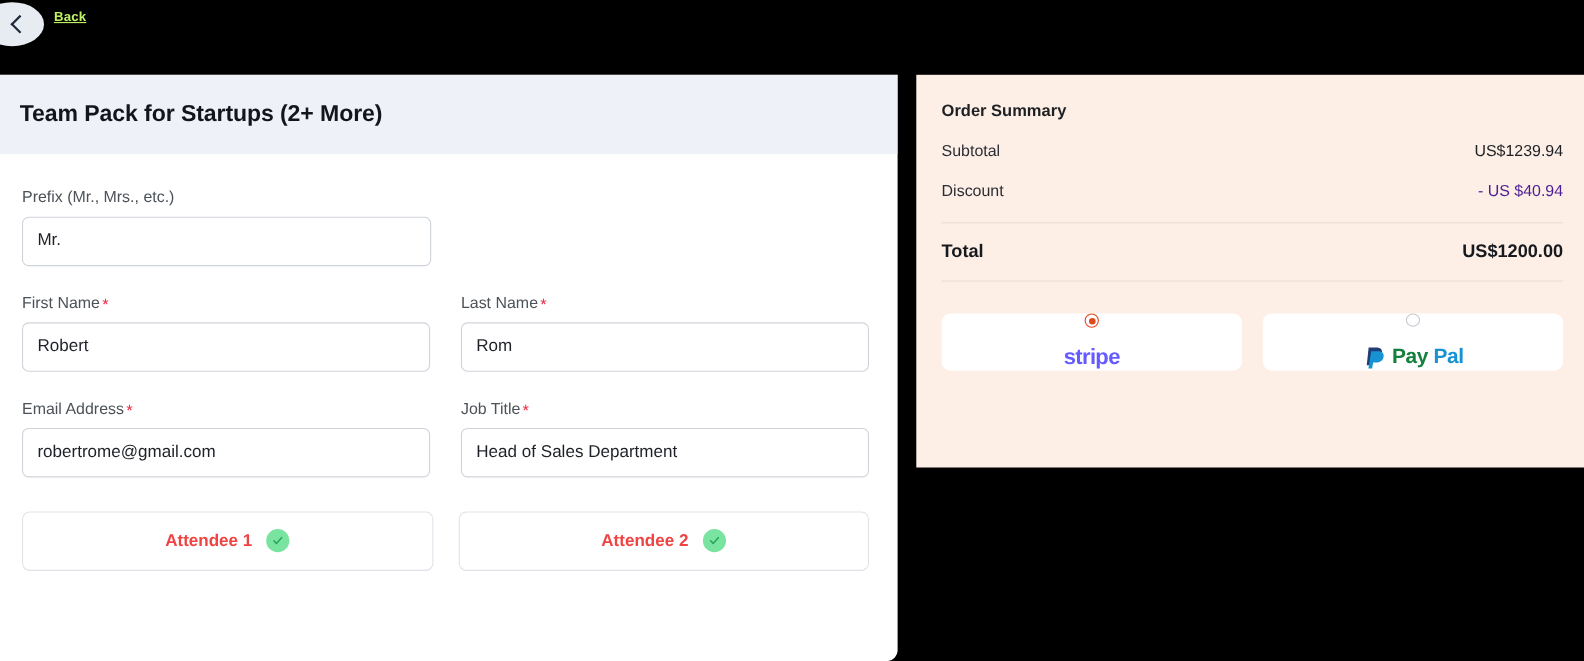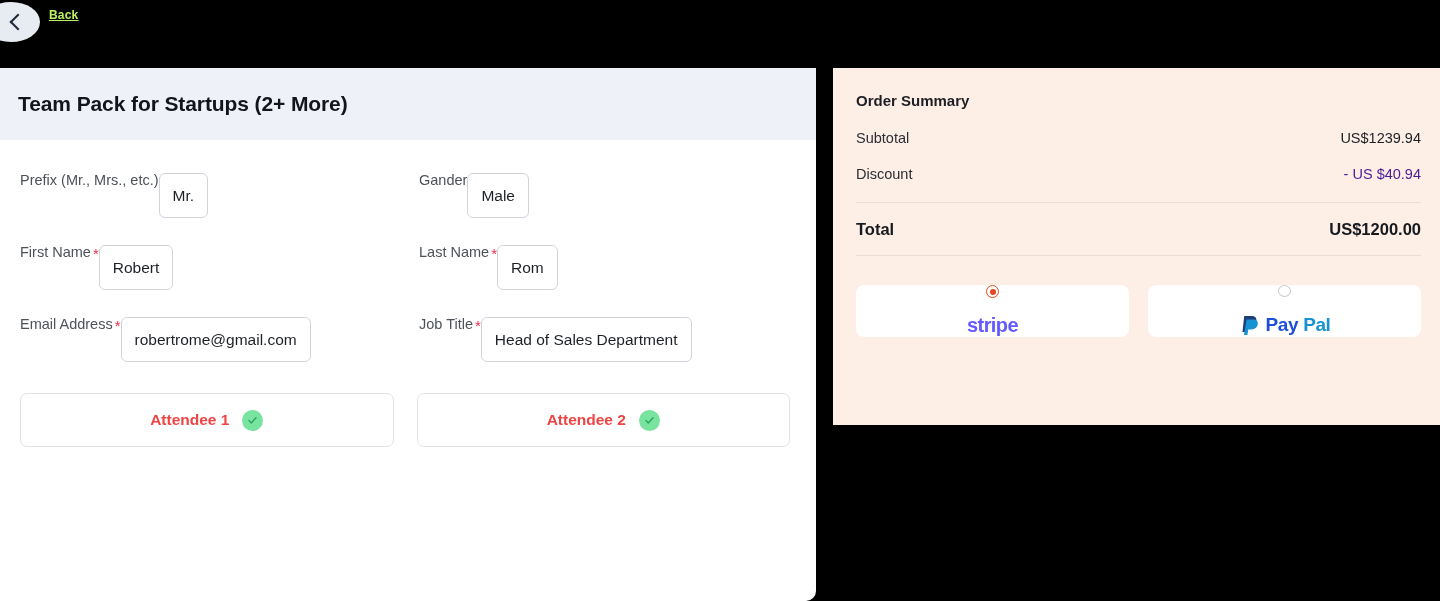--- a/index.html
+++ b/index.html
@@ -80,21 +80,21 @@
     box-sizing: border-box;
   }
   .field-row {
     display: flex;
     gap: 28px;
     margin-bottom: 27px;
   }
   .field {
     width: 372px;
     display: flex;
-    flex-direction: row;
+    flex-direction: column;
   }
   .field-label {
     font-size: 14.5px;
     color: #4c5258;
     margin-bottom: 9px;
     line-height: 1;
     display: flex;
     align-items: flex-start;
     gap: 2px;
   }
@@ -229,21 +229,21 @@
     font-weight: 700;
     color: #635bff;
     letter-spacing: -.6px;
   }
   .paypal-logo {
     display: flex;
     align-items: center;
     gap: 5px;
   }
   .paypal-word { font-size: 19px; font-weight: 700; letter-spacing: -.4px; }
-  .pp-pay { color: #1d4ed8; }
+  .pp-pay { color: #15803d; }
   .pp-pal { color: #1793d4; }
 </style>
 </head>
 <body>
 
 <div id="topbar">
   <div id="back-button">
     <span class="chev"></span>
   </div>
   <div id="back-label">Back</div>
@@ -256,26 +256,20 @@
   </div>
 
   <div id="form-body">
 
     <div class="field-row">
       <div class="field">
         <div class="field-label">
           <span>Prefix (Mr., Mrs., etc.)</span>
         </div>
         <div class="field-input">Mr.</div>
-      </div>
-      <div class="field">
-        <div class="field-label">
-          <span>Gander</span>
-        </div>
-        <div class="field-input">Male</div>
       </div>
     </div>
 
     <div class="field-row">
       <div class="field">
         <div class="field-label">
           <span>First Name</span>
           <span class="req-star">*</span>
         </div>
         <div class="field-input">Robert</div>

